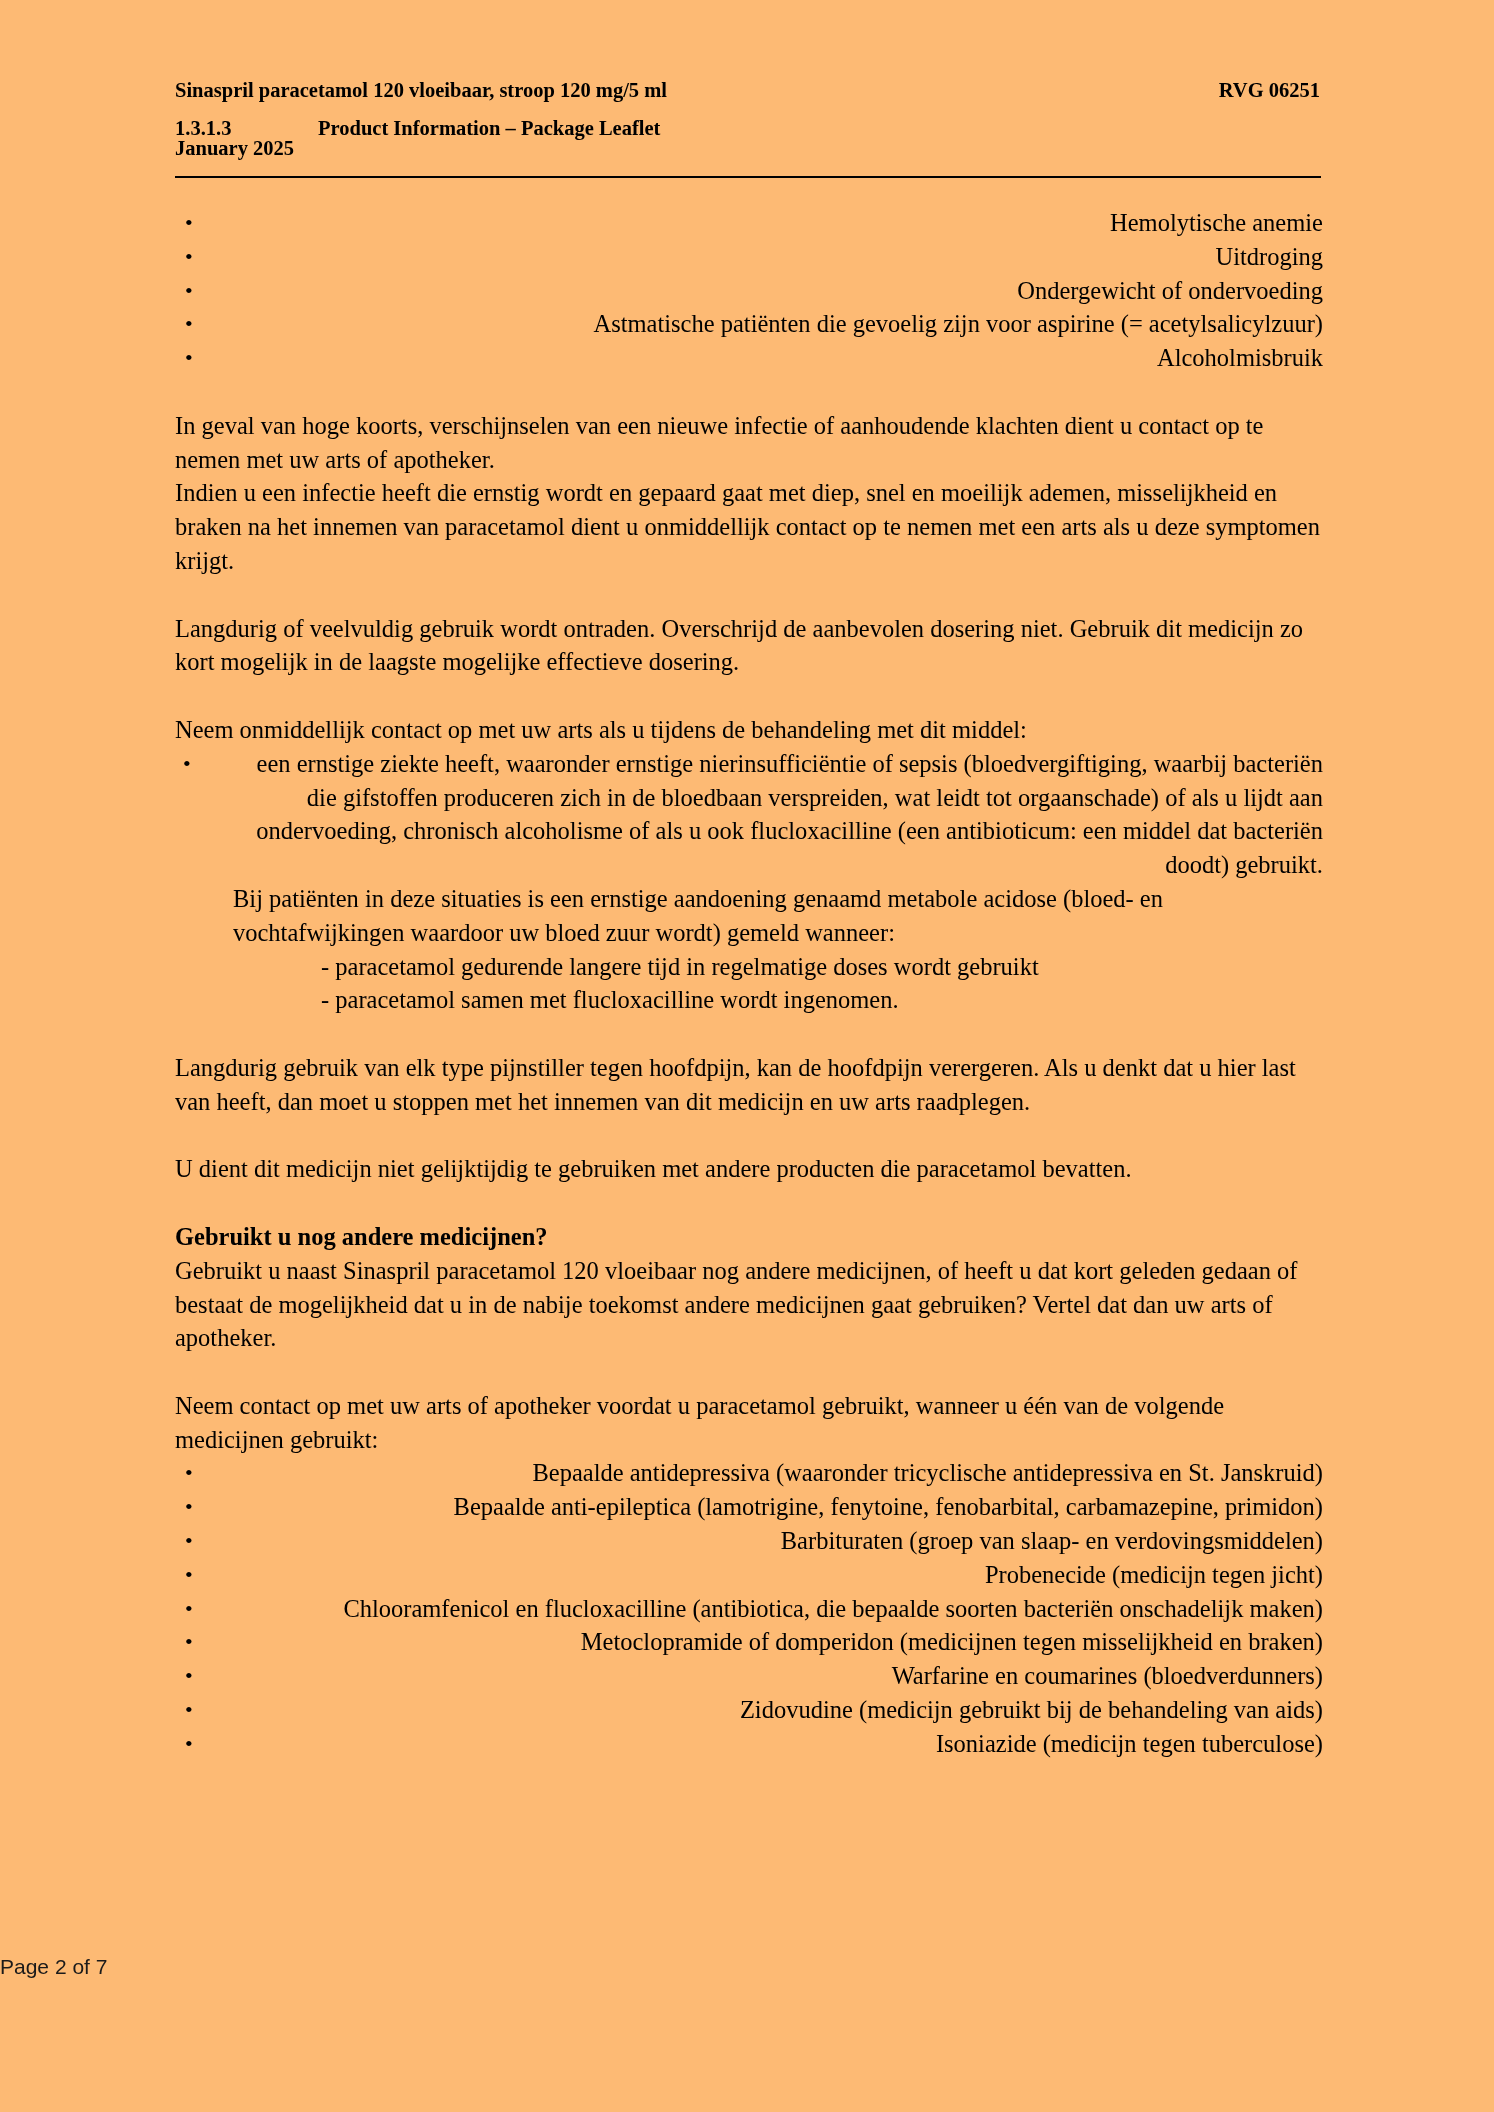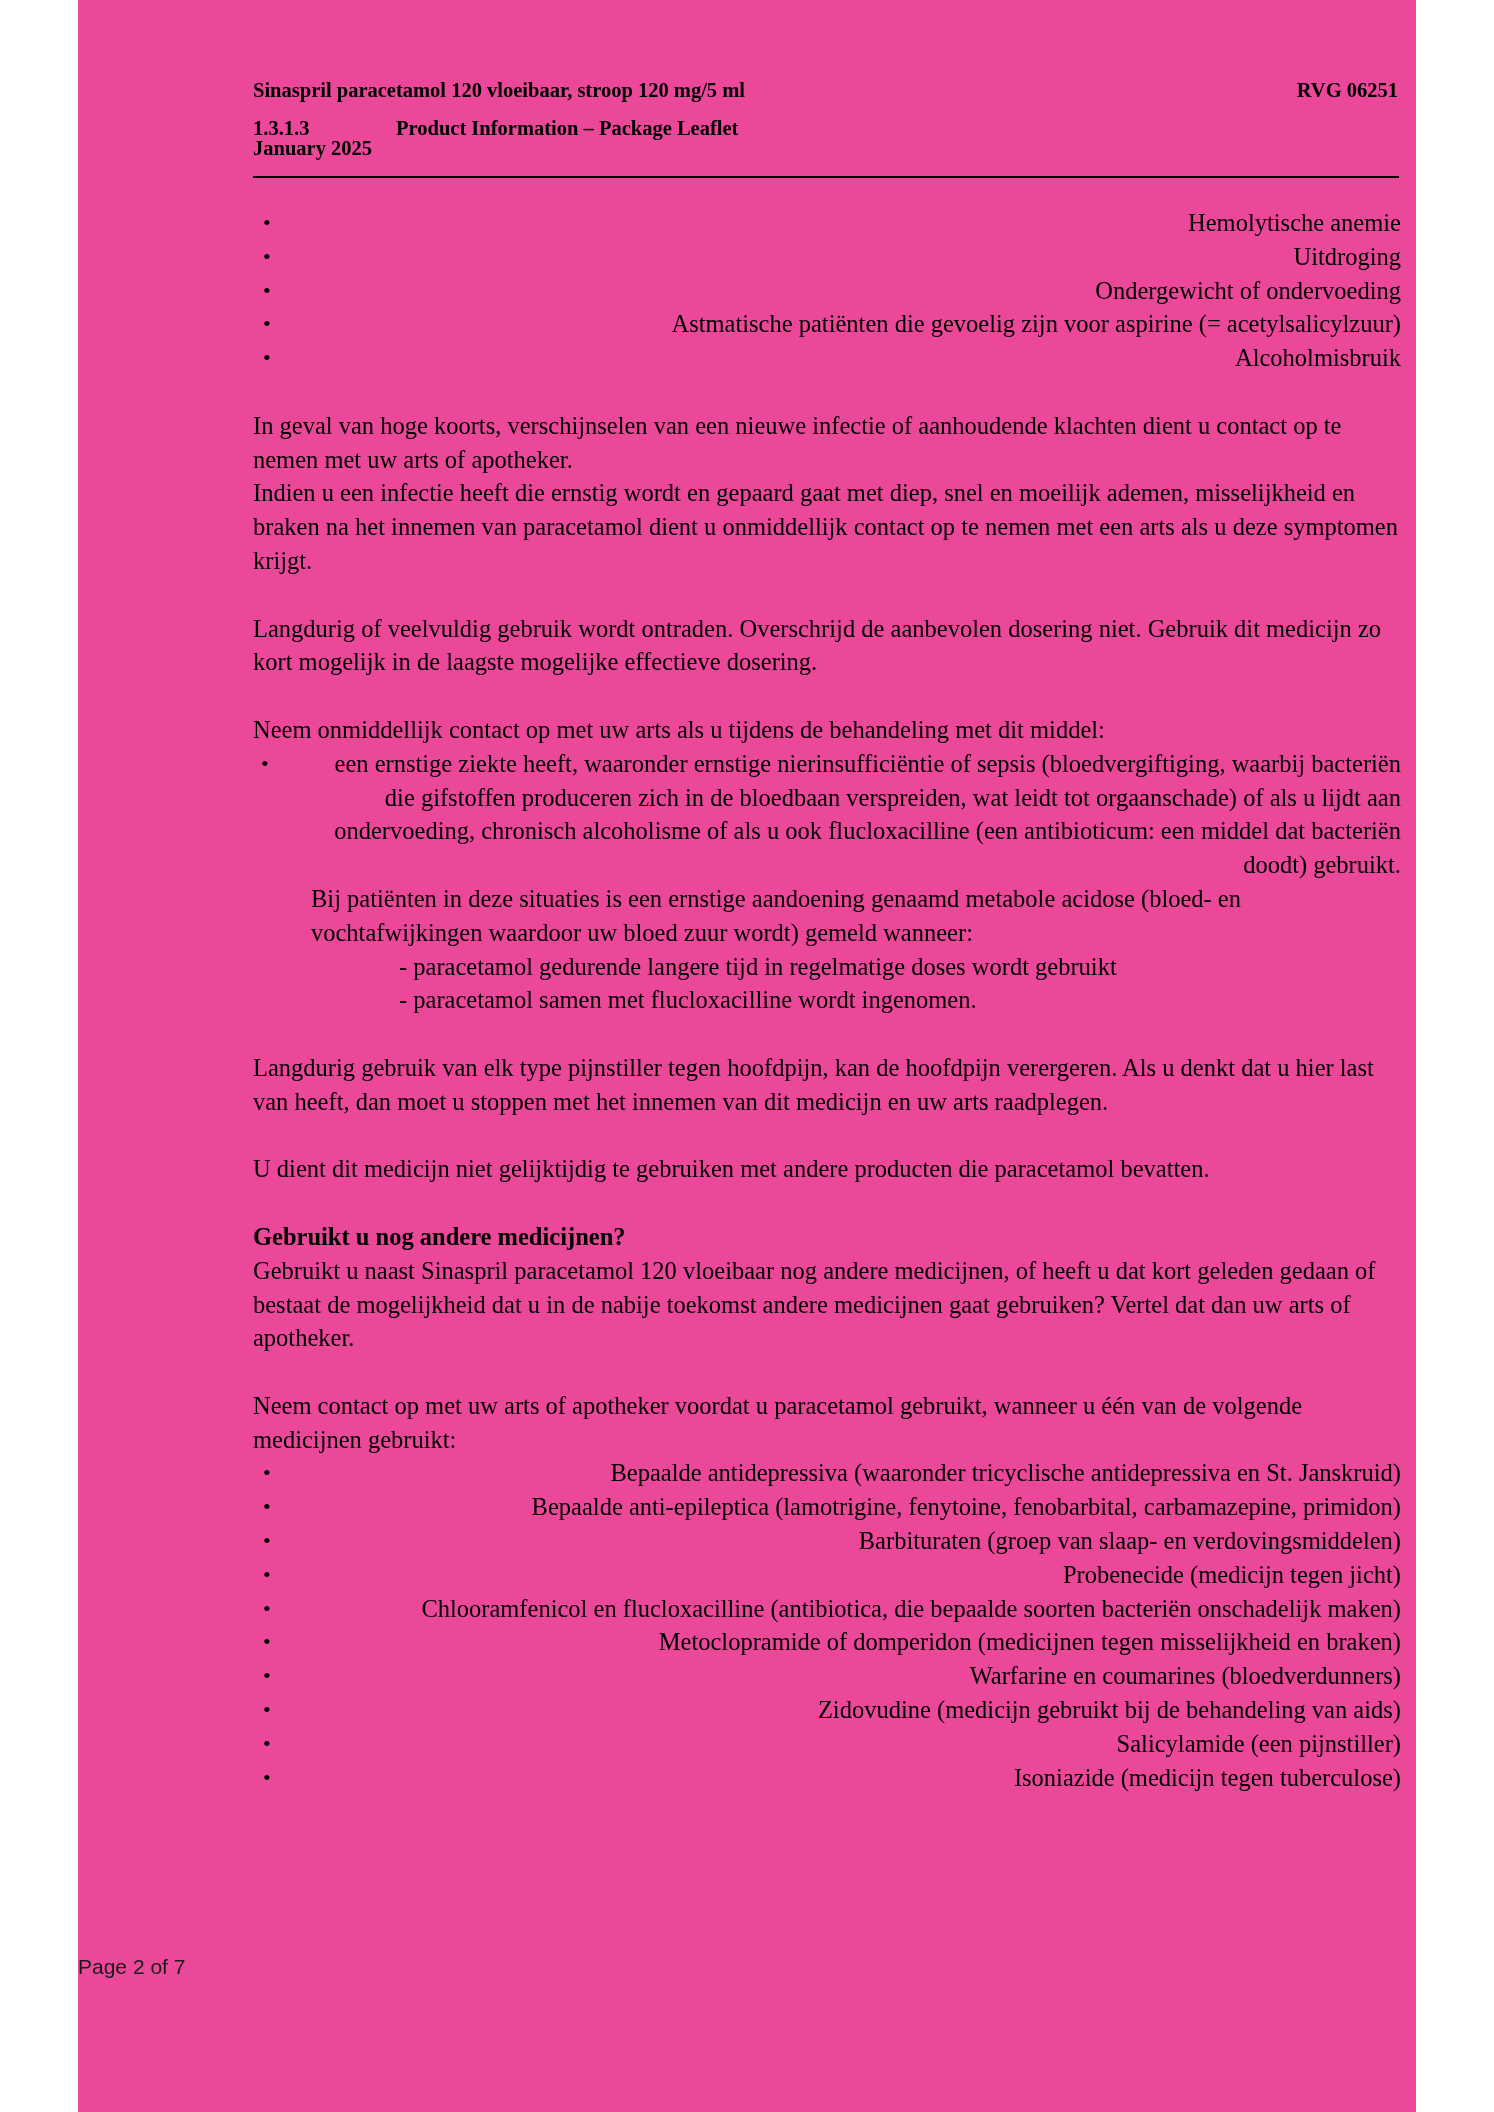--- a/index.html
+++ b/index.html
@@ -7,24 +7,24 @@
     margin: 0;
     padding: 0;
     background: #ffffff;
   }
   body {
     font-family: "Liberation Serif", "DejaVu Serif", serif;
     color: #000000;
   }
   .page {
     position: relative;
-    width: 1338px;
+    width: 1494px;
     height: 2112px;
     margin: 0 auto;
-    background: #ec4899;
+    background: #fdba74;
     box-sizing: border-box;
     overflow: hidden;
   }
 
   
   .header {
     position: absolute;
     left: 175px;
     top: 80px;
     width: 1145px;
@@ -194,21 +194,20 @@
 
     <ul class="bullets">
       <li><span>Bepaalde antidepressiva (waaronder tricyclische antidepressiva en St. Janskruid)</span></li>
       <li><span>Bepaalde anti-epileptica (lamotrigine, fenytoine, fenobarbital, carbamazepine, primidon)</span></li>
       <li><span>Barbituraten (groep van slaap- en verdovingsmiddelen)</span></li>
       <li><span>Probenecide (medicijn tegen jicht)</span></li>
       <li><span>Chlooramfenicol en flucloxacilline (antibiotica, die bepaalde soorten bacteriën onschadelijk maken)</span></li>
       <li><span>Metoclopramide of domperidon (medicijnen tegen misselijkheid en braken)</span></li>
       <li><span>Warfarine en coumarines (bloedverdunners)</span></li>
       <li><span>Zidovudine (medicijn gebruikt bij de behandeling van aids)</span></li>
-      <li><span>Salicylamide (een pijnstiller)</span></li>
       <li><span>Isoniazide (medicijn tegen tuberculose)</span></li>
     </ul>
 
   </div>
 
   <div class="footer">
     <span>Page 2 of 7</span>
   </div>
 
 </div>

